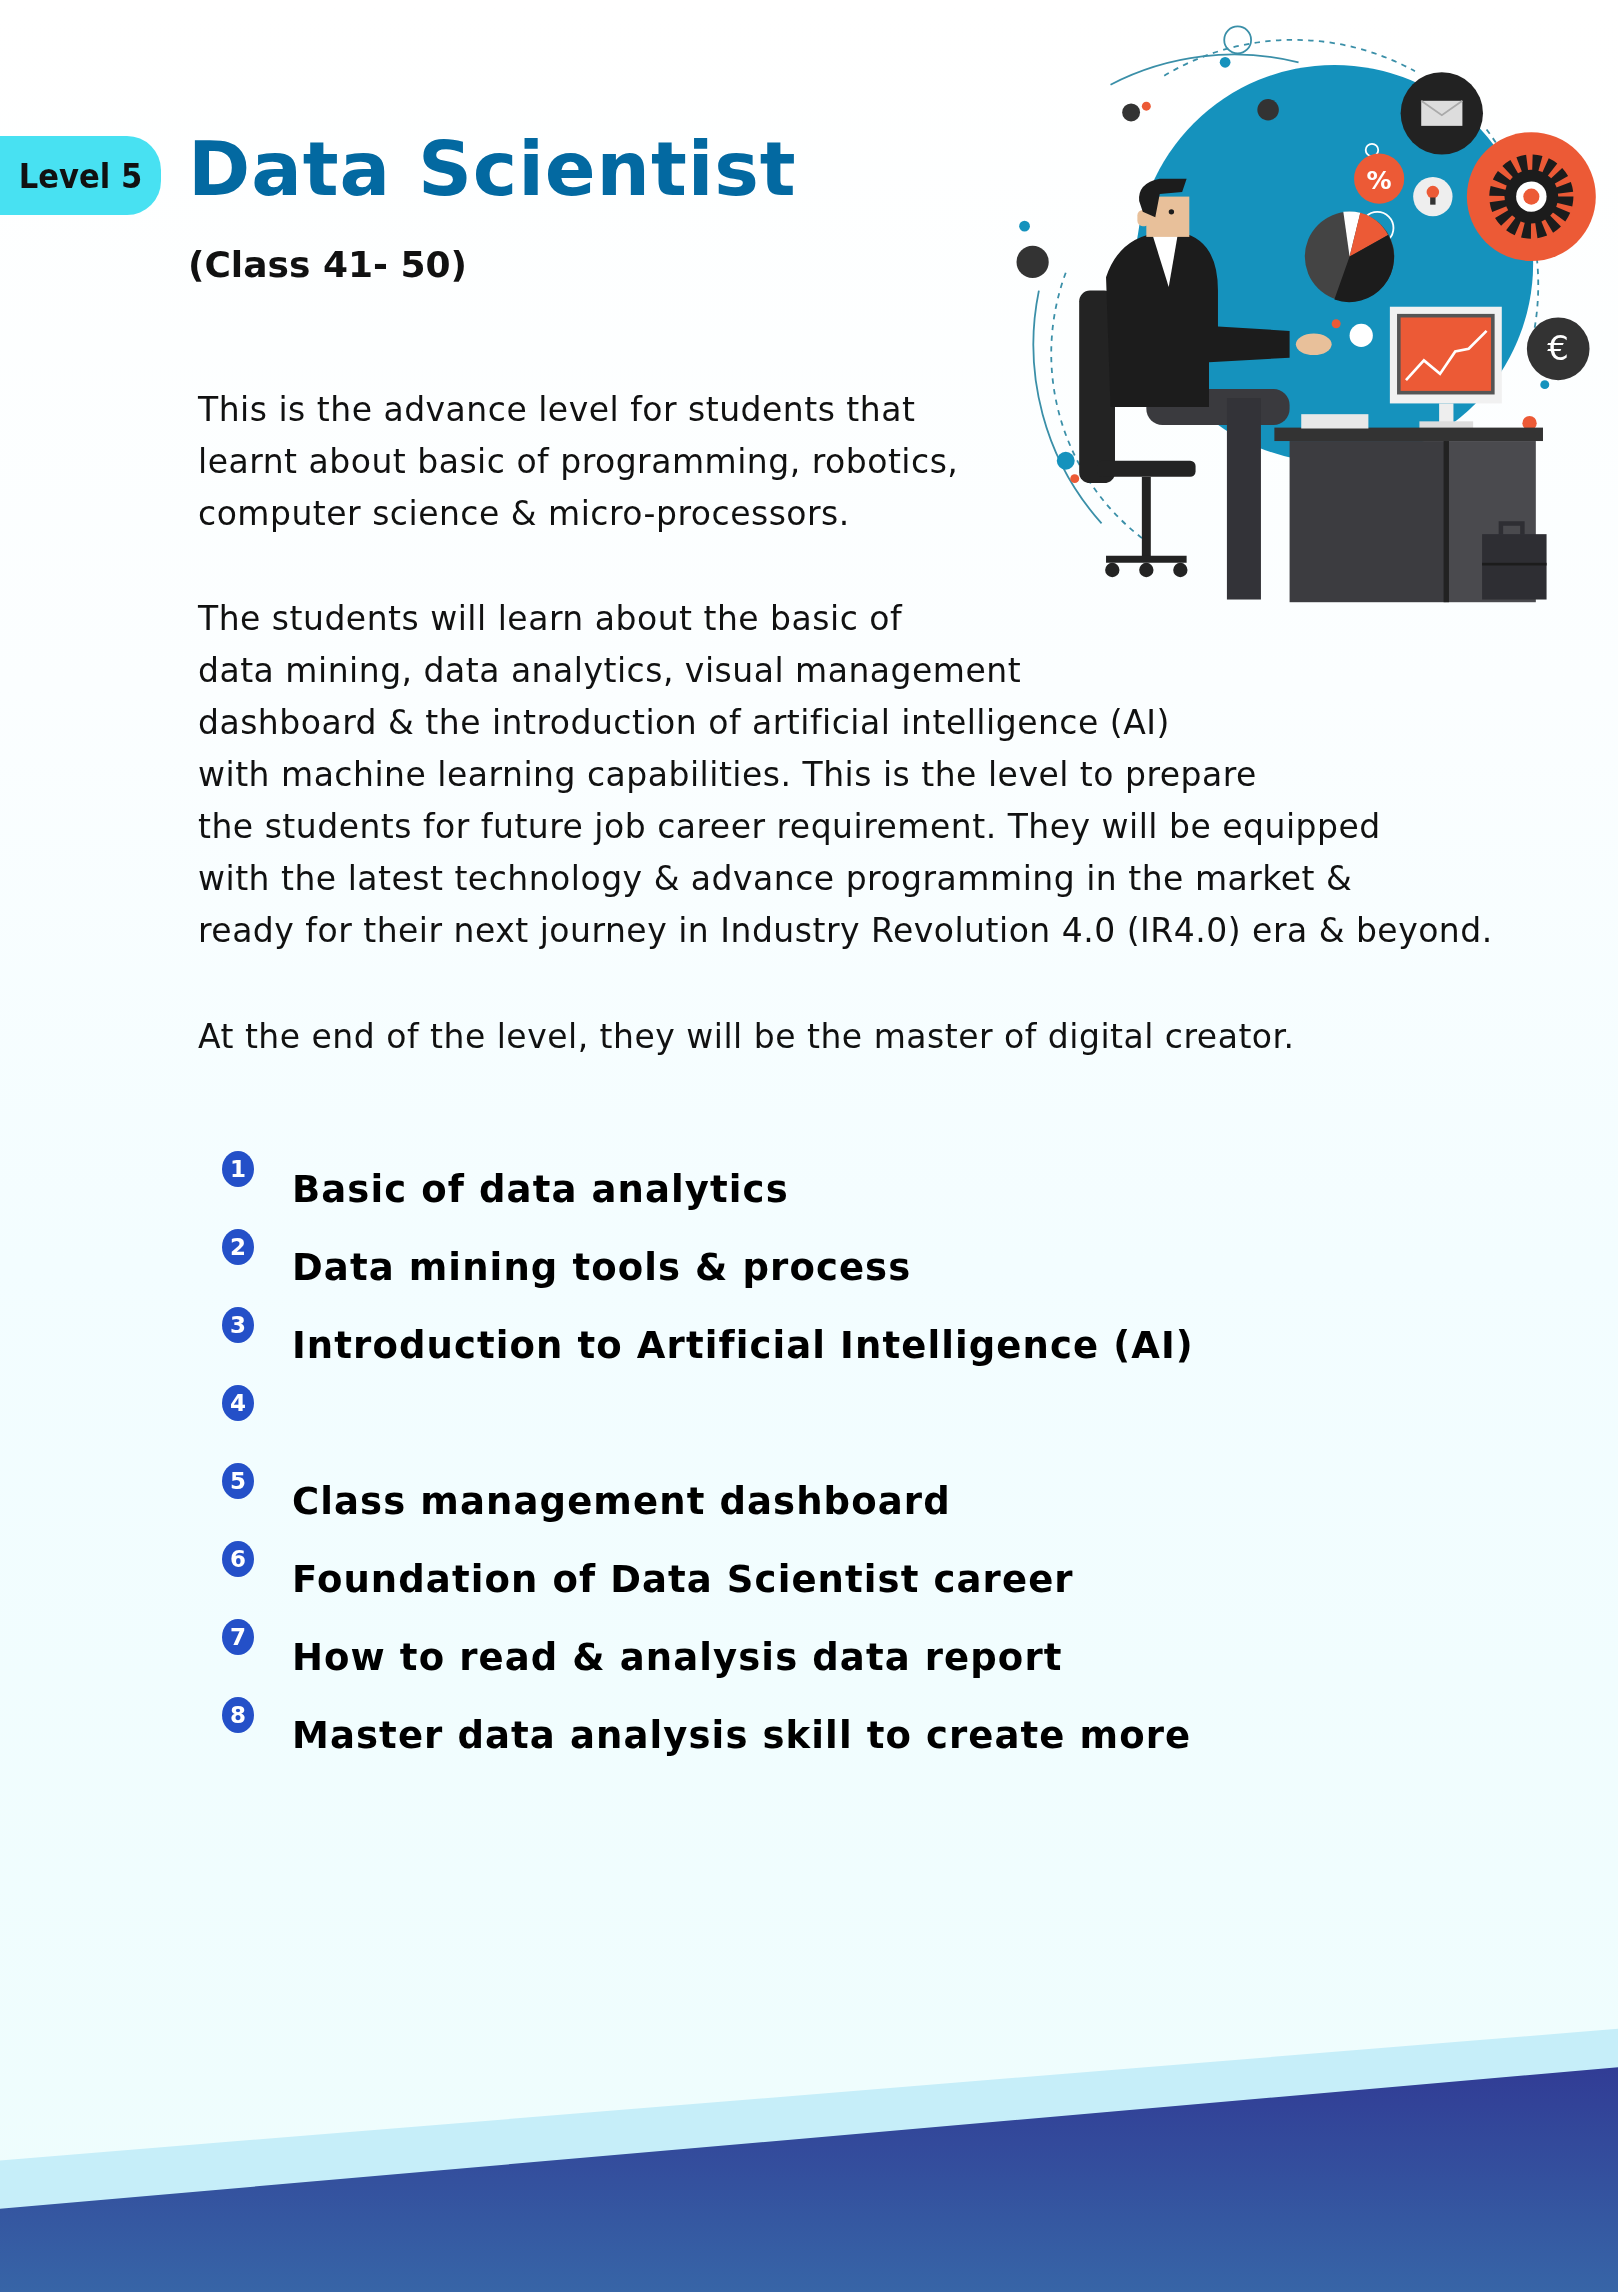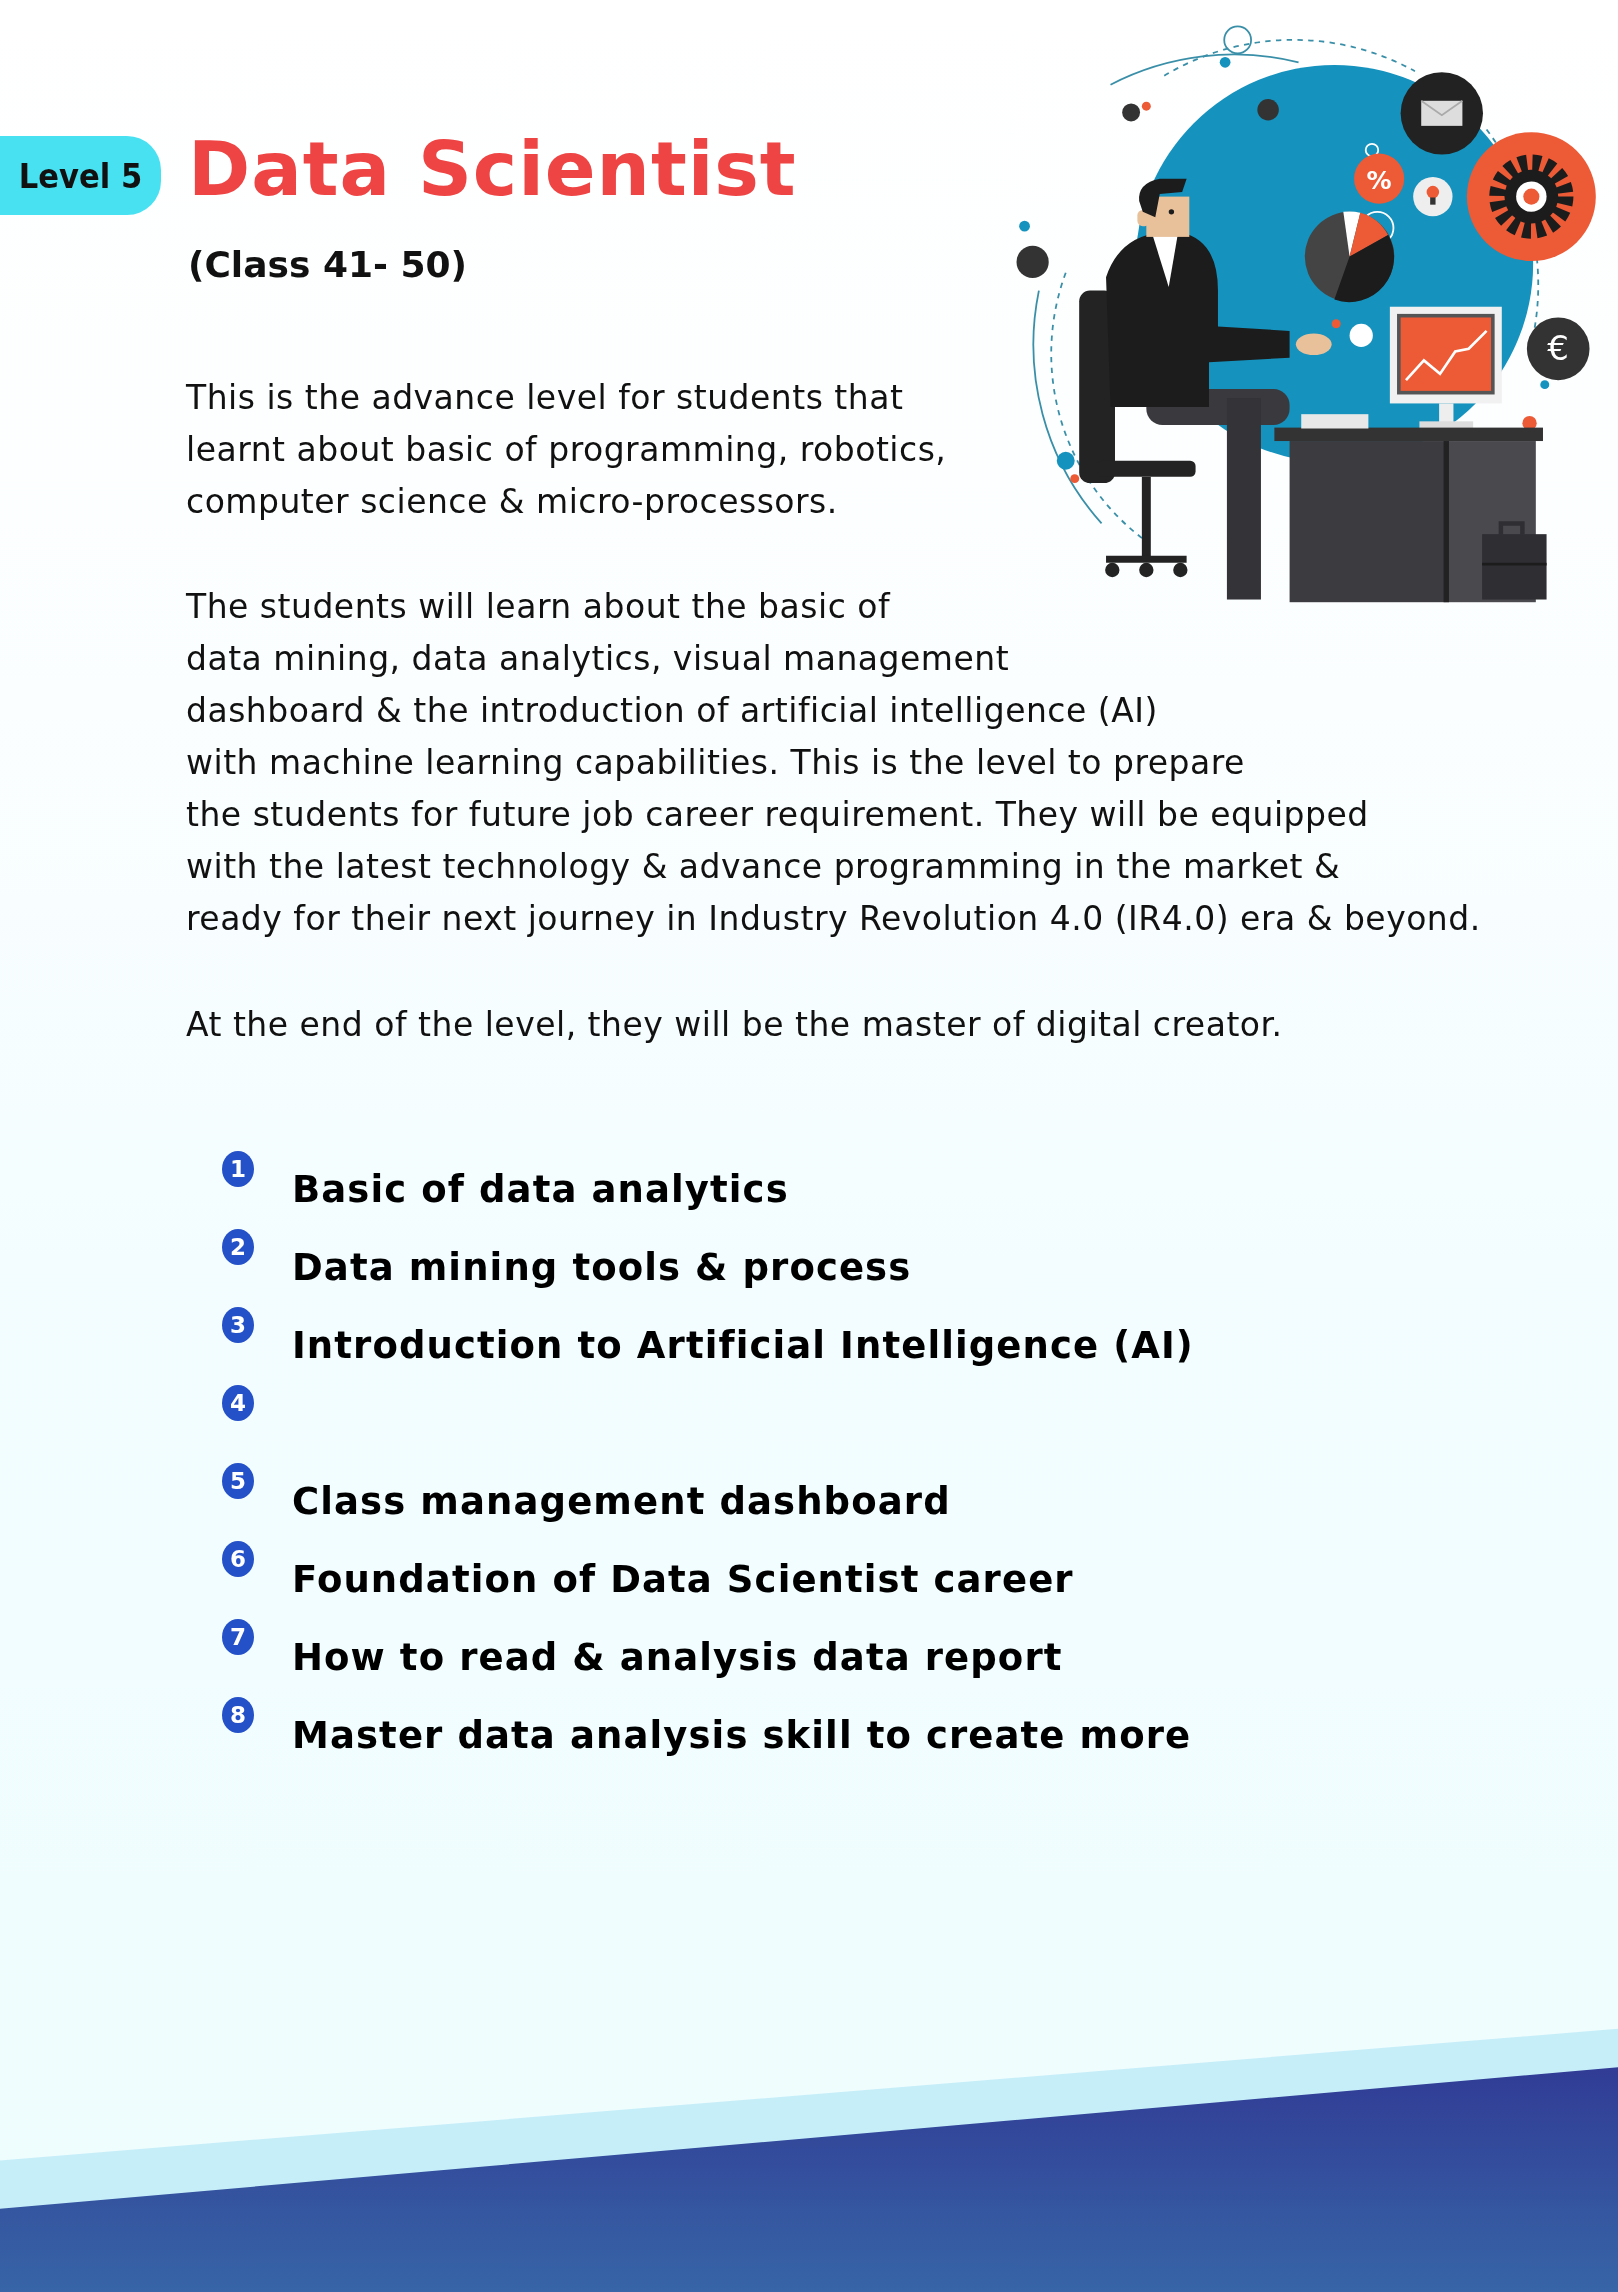--- a/index.html
+++ b/index.html
@@ -11,28 +11,28 @@
   .level-badge {
     position: absolute; left: 0; top: 136px; width: 161px; height: 79px;
     background: #48e1f2; border-radius: 0 34px 34px 0;
     display: flex; align-items: center; justify-content: center;
     font-family: "DejaVu Sans Condensed", "DejaVu Sans", sans-serif;
     font-weight: bold; font-size: 34px; color: #111;
   }
   .page-title {
     position: absolute; left: 188px; top: 125px;
     font-family: "DejaVu Sans", sans-serif; font-weight: bold; font-size: 75px;
-    color: #ef4444; letter-spacing: 0.9px;
+    color: #0369a1; letter-spacing: 0.9px;
   }
   .subtitle {
     position: absolute; left: 188px; top: 244px;
     font-weight: bold; font-size: 36px; color: #111;
   }
   .para {
-    position: absolute; left: 186px; margin: 0;
+    position: absolute; left: 186px; margin: 12px;
     font-size: 33px; line-height: 52px; color: #111; white-space: pre-line;
     letter-spacing: 0.5px;
   }
   .p1 { top: 372px; }
   .p2 { top: 581px; }
   .p3 { top: 999px; }
   .topics { position: absolute; left: 222px; top: 1130px; margin: 0; padding: 0; list-style: none; }
   .topic { display: flex; align-items: center; height: 78px; }
   .topic-num {
     width: 32px; height: 36px; border-radius: 50%; background: #2450c8;

